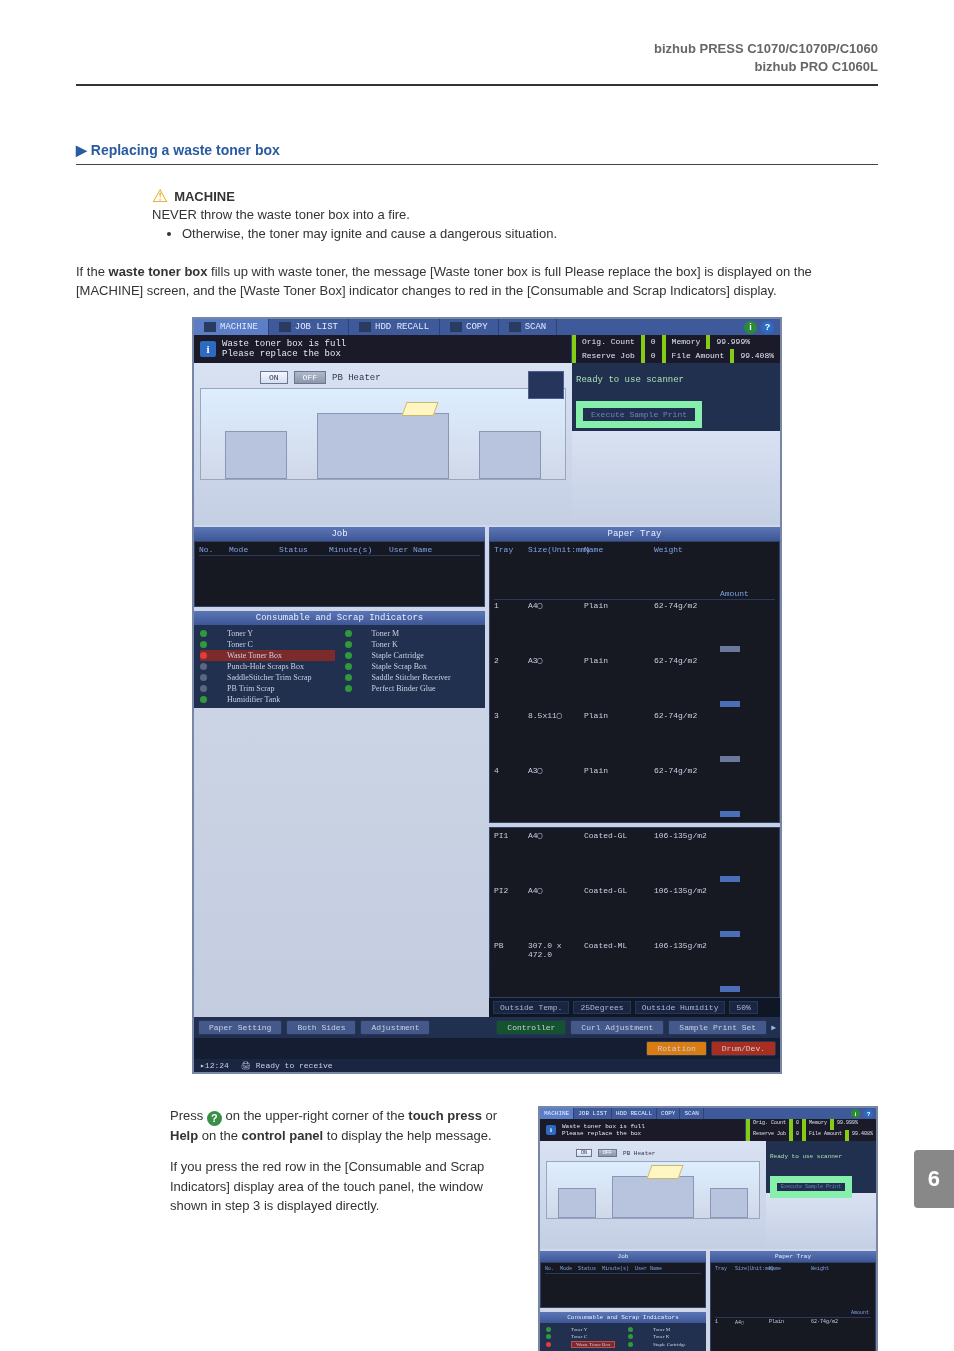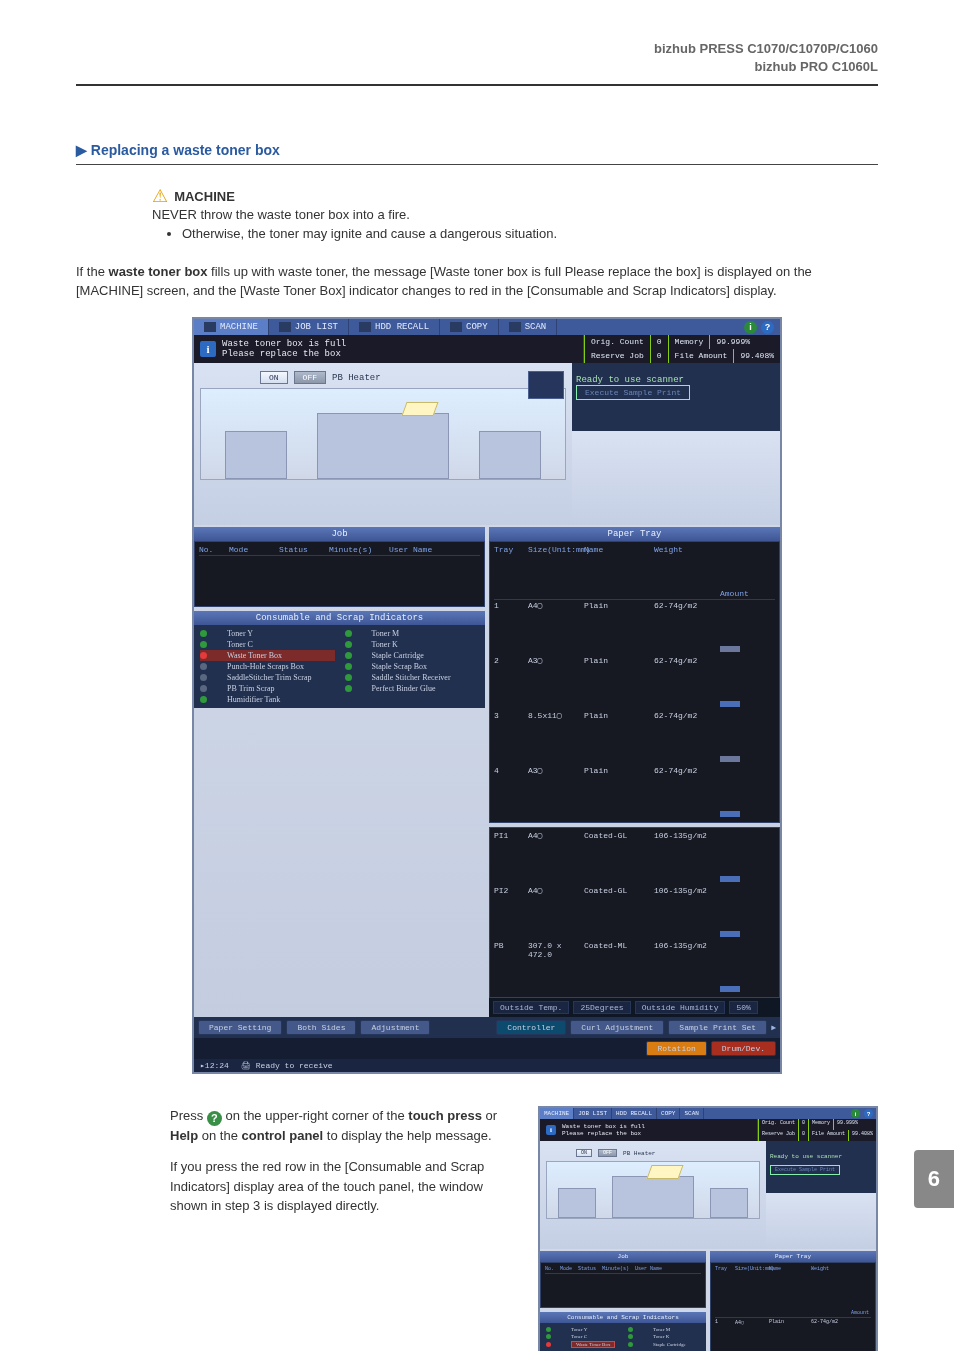--- a/index.html
+++ b/index.html
@@ -129,21 +129,21 @@
   }
   .ss-msg-right {
     margin-left: auto;
     display: grid;
     grid-template-rows: auto auto;
     font-size: 8px;
     color: #dfe6f5;
     border-left: 1px solid #31436e;
   }
   .mr-cell { display:flex; }
-  .mr-cell span { padding: 2px 6px; border-left:1px solid #84cc16; }
+  .mr-cell span { padding: 2px 6px; border-left:4px solid #84cc16; }
   .ss-panel {
     background: linear-gradient(#d9e2f2, #c5cfe4);
     padding: 4px 6px 2px 6px;
     color: #2a3550;
   }
   .heater-row {
     display:flex; align-items:center; gap:6px;
     font-size:9px;
     margin: 4px 0 4px 60px;
   }
@@ -196,33 +196,33 @@
   .led { width:7px;height:7px;border-radius:50%; background:#2f9a3b; display:inline-block;}
   .led.red { background:#e43a3a; }
   .led.gray { background:#5a6780;}
   .ctrl-row {
     display:flex; gap:4px; background:#22304f;
     color:#c8d0e2; font-size:8px; padding:3px 4px; align-items:center;text-align:right;
   }
   .pill { background: #44598a; padding:2px 10px; border-radius:2px; border:1px solid #26365a; font-size:8px;}
   .pill.red{ background:#a82e20; }
   .pill.orange{ background:#d97c12;}
-  .pill.dark{ background:#0c4a6e;}
+  .pill.dark{ background:#14532d;}
   .env-row {
     display:flex; gap:4px; background:#0f1624; color:#aab8d6;
     font-size:8px; padding:3px 4px;
   }
   .env-row span { background:#1a2541; padding:1px 6px; border:1px solid #26365a;}
   .status-line {
     background:#1a2541; color:#c8d0e2; font-size:8px; padding:2px 6px;
     display:flex; gap:12px;
   }
   .col-right-top{ position:relative; background:#22304f; padding:12px 4px; height:44px;}
   .ready-scan { color:#a7e0b2; font-size:9px;}
-  .exec-sample{ font-size:8px; color:#6a85b8; border:1px solid #86efac; padding:2px 8px; display:inline-block;}
+  .exec-sample{ font-size:8px; color:#6a85b8; border:7px solid #86efac; padding:2px 8px; display:inline-block;margin-top:16px;}
   .finisher {
     display:inline-block; width:34px;height:26px; border:1px solid #4a5e90;
     background:#25355b;
   }
 
   
   .two-col {
     display: flex;
     gap: 18px;
     align-items: flex-start;

